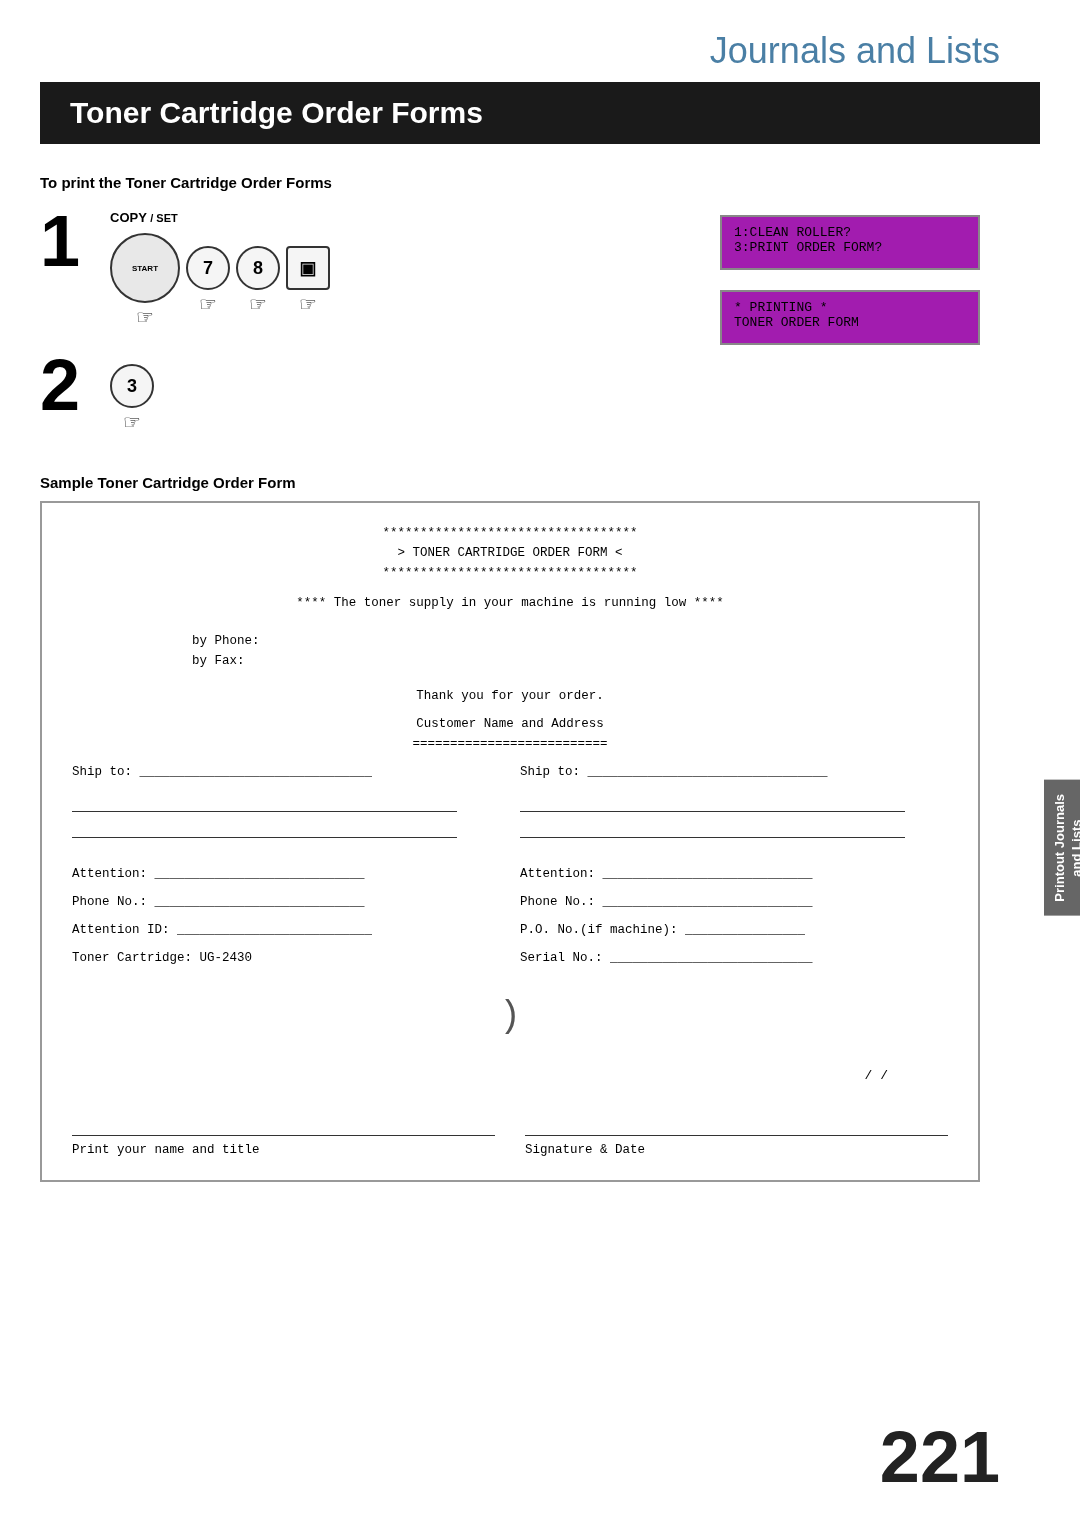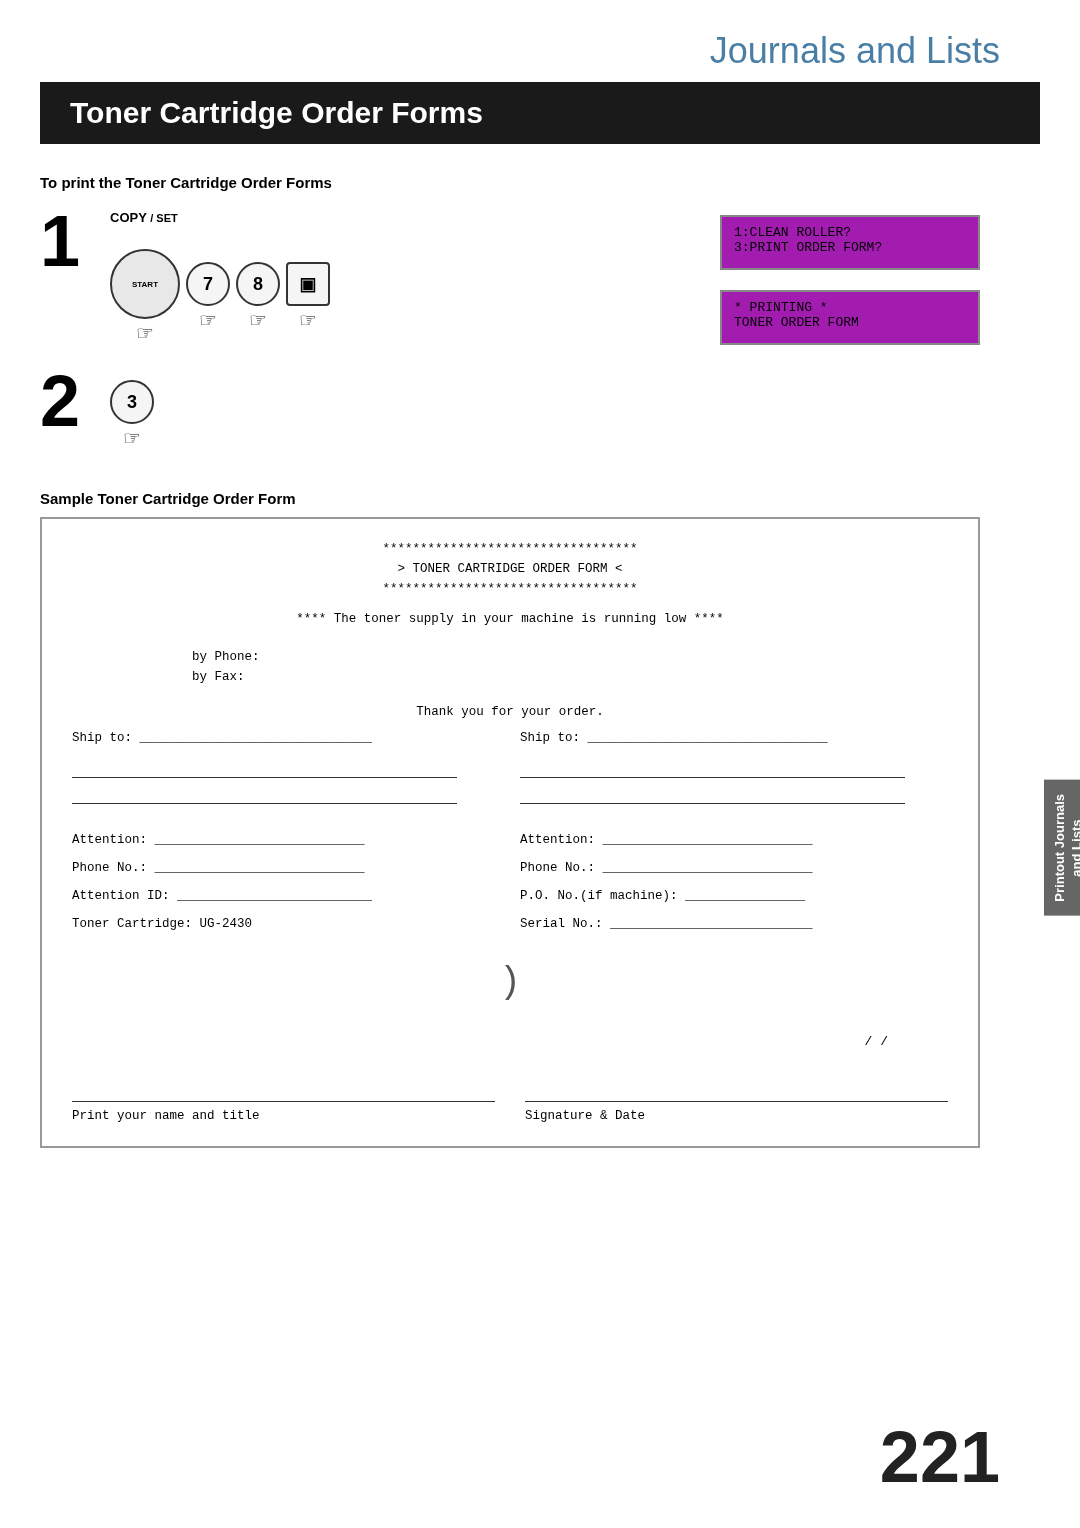--- a/index.html
+++ b/index.html
@@ -73,21 +73,21 @@
     .step-diagram {
       display: flex;
       flex-direction: column;
       align-items: flex-start;
       gap: 4px;
       margin-top: 5px;
     }
     .step-label {
       font-size: 13px;
       font-weight: bold;
-      margin-bottom: 20px;
+      margin-bottom: 4px;
       text-align: right;
     }
     .key-btn {
       border: 2px solid #333;
       border-radius: 50%;
       width: 44px;
       height: 44px;
       display: flex;
       align-items: center;
       justify-content: center;
@@ -317,20 +317,24 @@
 
     <div style="margin: 18px 0 5px 120px; font-family:'Courier New',monospace; font-size:12.5px;">
       <div>by Phone:</div>
       <div>by Fax:</div>
     </div>
 
     <div style="margin: 15px 0 5px; text-align:center; font-family:'Courier New',monospace; font-size:12.5px;">
       <div>Thank you for your order.</div>
     </div>
 
+    <div style="text-align:center; font-family:'Courier New',monospace; font-size:12.5px; margin: 8px 0;">
+      <div>Customer Name and Address</div>
+      <div>==========================</div>
+    </div>
 
     <div class="form-fields-row">
       <div class="form-field-col">
         <span>Ship to: _______________________________</span>
       </div>
       <div class="form-field-col">
         <span>Ship to: ________________________________</span>
       </div>
     </div>
 

